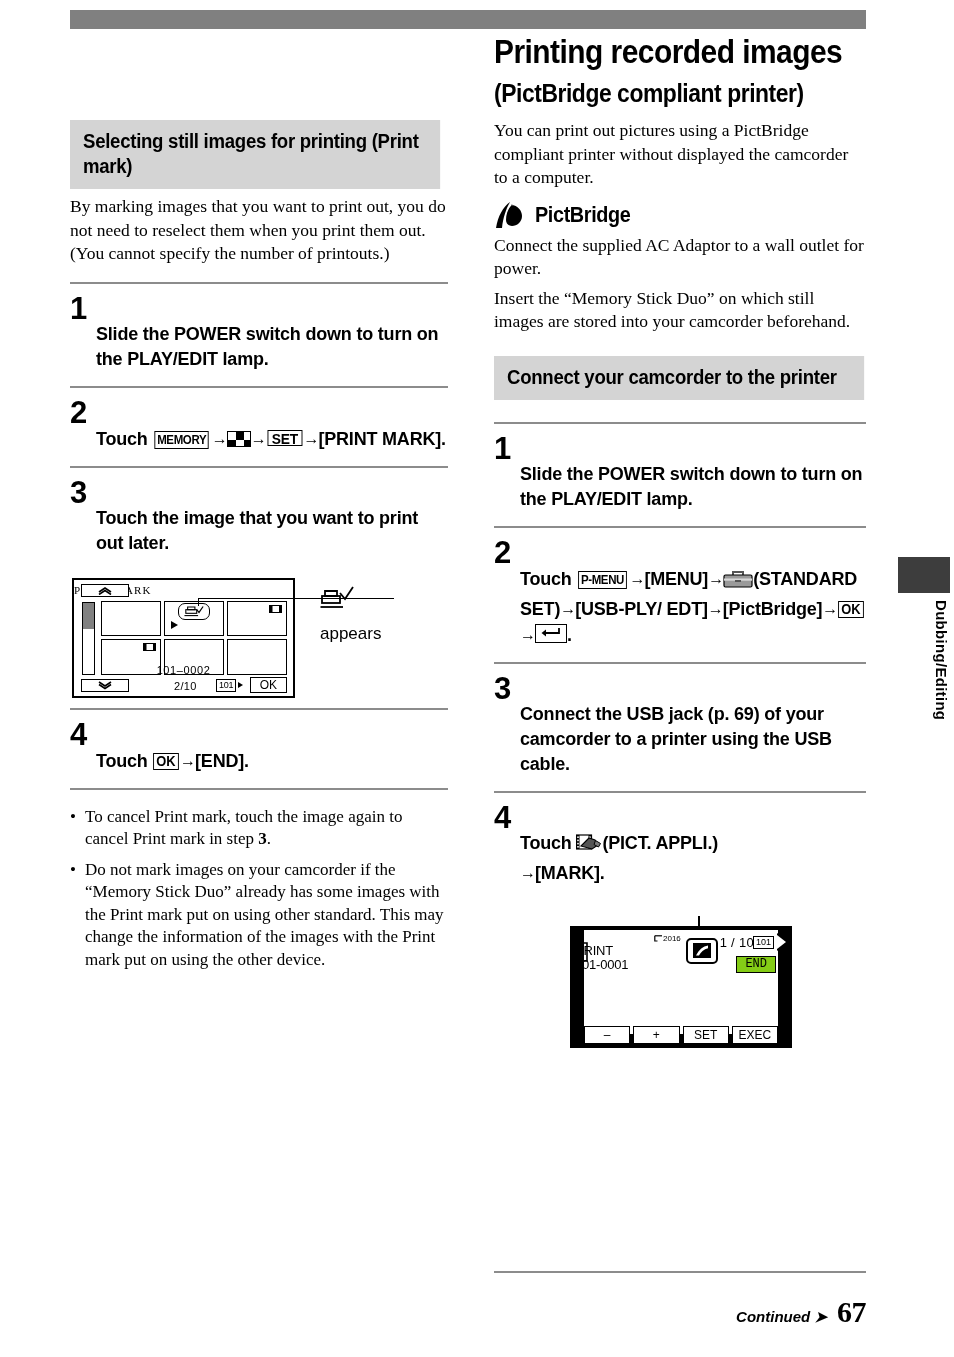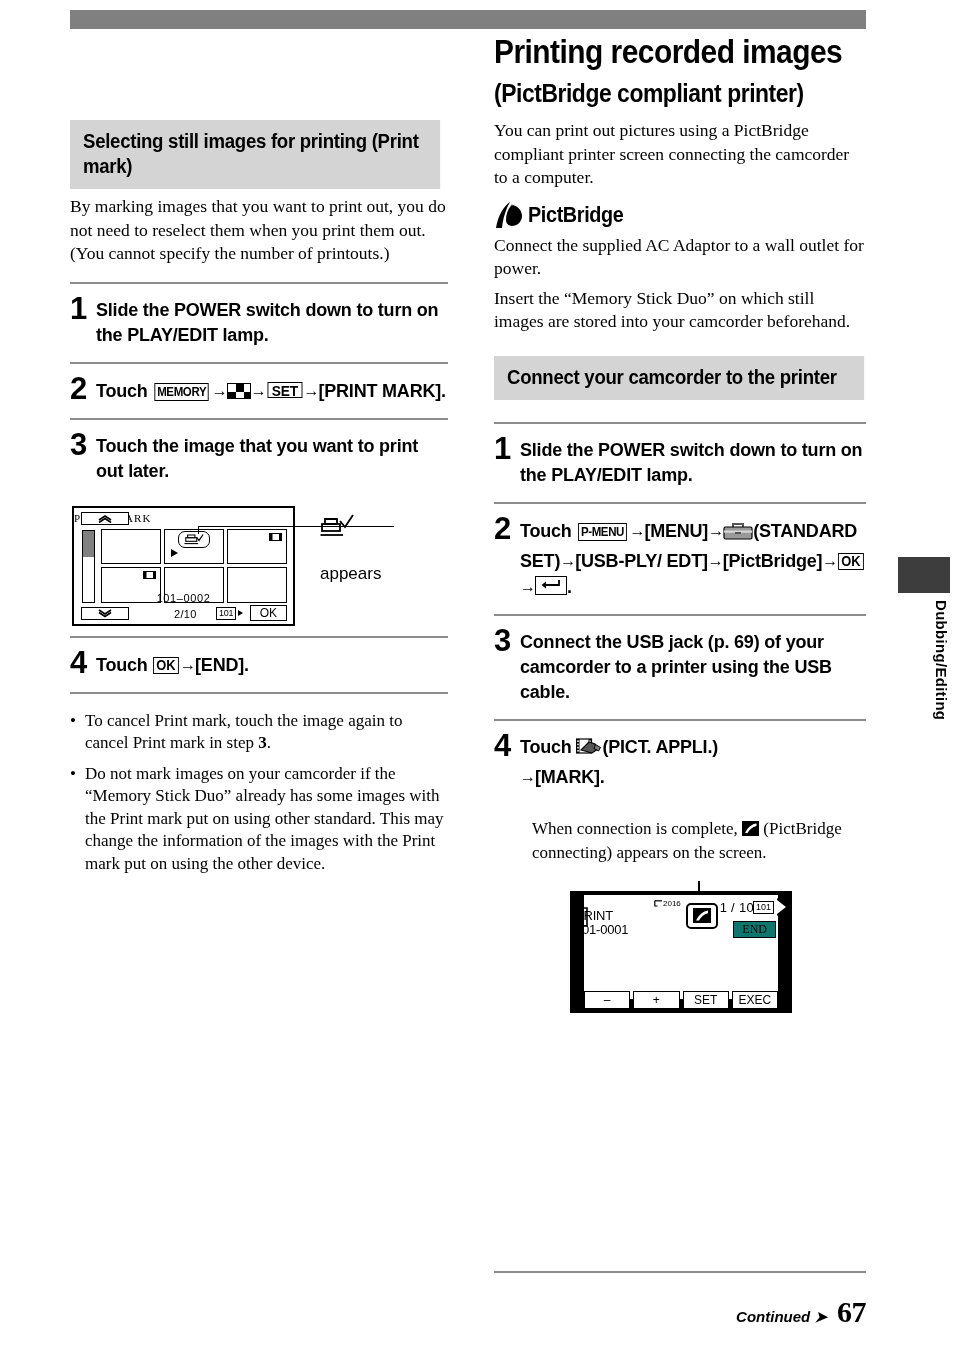--- a/index.html
+++ b/index.html
@@ -86,21 +86,21 @@
     line-height: 23.5px;
     margin: 11px 0 0 0;
   }
   .body-text.tight { margin-top: 6px; }
 
   
   .pictbridge-logo {
     display: flex;
     align-items: center;
     margin-top: 12px;
-    gap: 0;
+    gap: 7px;
   }
   .pictbridge-logo .pb-mark {
     display: inline-block;
     width: 34px;
     height: 26px;
     position: relative;
   }
   .pictbridge-logo .pb-word {
     font-family: "Liberation Sans", sans-serif;
     font-weight: bold;
@@ -130,20 +130,21 @@
     width: 26px;
     flex: 0 0 26px;
   }
   .step-body {
     font-family: "Liberation Sans", sans-serif;
     font-weight: bold;
     font-size: 18px;
     line-height: 25px;
     letter-spacing: -0.2px;
     padding-top: 3px;
+    margin-top: 24px;
   }
 
   
   .btn-ico {
     display: inline-block;
     border: 1.6px solid #000;
     font-family: "Liberation Sans", sans-serif;
     font-weight: bold;
     font-size: 12.5px;
     line-height: 13px;
@@ -363,21 +364,21 @@
     background: #000;
   }
   .callout-text {
     position: absolute;
     left: 250px; top: 8px;
     width: 120px;
   }
   .callout-text .cap {
     font-family: "Liberation Sans", sans-serif;
     font-size: 17px;
-    margin-top: 20px;
+    margin-top: 8px;
   }
 
   
   .lcd-wrap-right {
     position: relative;
     margin: 16px 0 0 76px;
     width: 224px;
     height: 140px;
   }
   .lcd-right {
@@ -475,22 +476,22 @@
     width: 0; height: 0;
     border-left: 11px solid #000;
     border-top: 9px solid transparent;
     border-bottom: 9px solid transparent;
     z-index: 2;
   }
   .ov-end {
     position: absolute;
     right: 16px; top: 30px;
     border: 1.6px solid #000;
-    background: #0f766e;
-    font-family: Liberation Serif, serif;
+    background: #84cc16;
+    font-family: Liberation Mono, monospace;
     font-size: 12px;
     line-height: 12px;
     padding: 1.5px 8px;
     z-index: 4;
   }
   .pointer-line {
     position: absolute;
     left: 128px; top: 0;
     width: 1.6px; height: 22px;
     background: #000;
@@ -670,21 +671,21 @@
       <span>Do not mark images on your camcorder if the “Memory Stick Duo” already has some images with the Print mark put on using other standard. This may change the information of the images with the Print mark put on using the other device.</span>
     </div>
   </div>
 </div>
 
 <div class="col-right">
 
   <h1 class="main-title">Printing recorded images</h1>
   <h2 class="main-subtitle">(PictBridge compliant printer)</h2>
 
-  <p class="body-text">You can print out pictures using a PictBridge compliant printer screen connecting the camcorder to a computer.</p>
+  <p class="body-text">You can print out pictures using a PictBridge compliant printer without displayed the camcorder to a computer.</p>
 
   <div class="pictbridge-logo">
     <span class="pb-mark">
       <svg width="34" height="27" viewBox="0 0 34 27">
         <path d="M2 26 C4 14 9 5 16 0 C12 7 9 16 8 26 Z" fill="#000"></path>
         <path d="M17 3 C24 3 28 9 28 14 C28 20 23 24 18 24 C14 24 12 21 12 18 C12 11 15 5 19 2" fill="#000"></path>
       </svg>
     </span>
     <span class="pb-word">PictBridge</span>
   </div>
@@ -747,29 +748,20 @@
           <rect x="13.2" y="5.6" width="1.6" height="1.6" fill="#fff"></rect>
           <rect x="13.2" y="8.8" width="1.6" height="1.6" fill="#fff"></rect>
           <rect x="13.2" y="12" width="1.6" height="1.6" fill="#fff"></rect>
           <path d="M5 12 L13 4 L19 6 L22 11 L16 15 Z" fill="#555" stroke="#000" stroke-width="1.1"></path>
           <path d="M19.5 6.5 L24.5 9.5 L22.5 13 L18 10.5 Z" fill="#7a7a7a" stroke="#000" stroke-width="1"></path>
         </svg>
       </span><span>(PICT. APPLI.)</span><br><span class="arr">→</span><span>[MARK].</span>
     </div>
   </div>
 
-  <div class="note">
-    <span>When connection is complete, </span><span style="display:inline-block;vertical-align:-2px;">
-      <svg width="17" height="15" viewBox="0 0 17 15">
-        <rect x="0" y="0" width="17" height="15" fill="#000"></rect>
-        <path d="M3 12 C6 6 10 3 14.5 2.5 L14.5 5 C10.5 6 7 9 5.5 12 Z" fill="#fff"></path>
-      </svg>
-    </span>
-    <span>(PictBridge connecting) appears on the screen.</span>
-  </div>
 
   <div class="lcd-wrap-right">
     <div class="pointer-line"></div>
     <div class="lcd-right">
       <div class="screen-white"></div>
 
       <div class="ov-msduo">
         <svg width="17" height="20" viewBox="0 0 17 20">
           <path d="M1 4 L5 1 L16 1 L16 19 L1 19 Z" fill="none" stroke="#000" stroke-width="1.6"></path>
         </svg>

